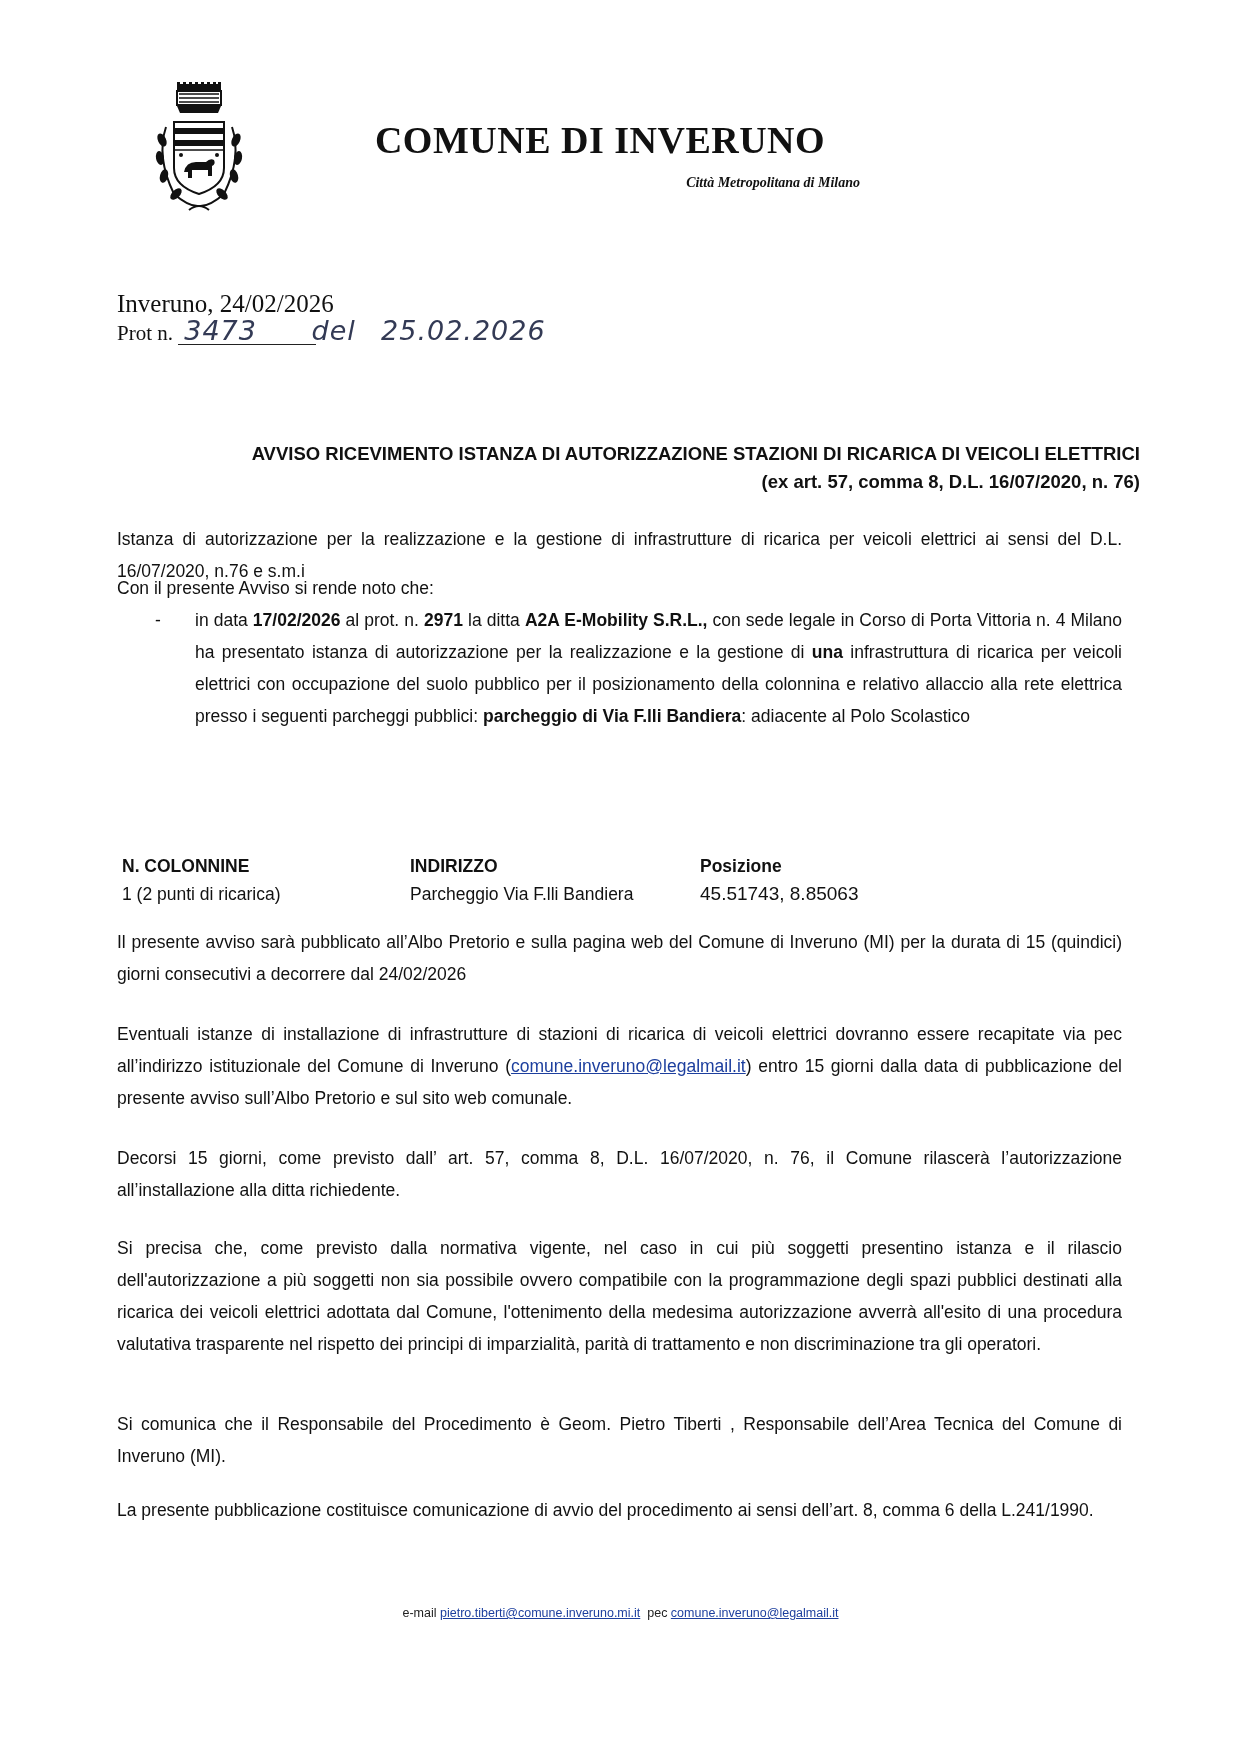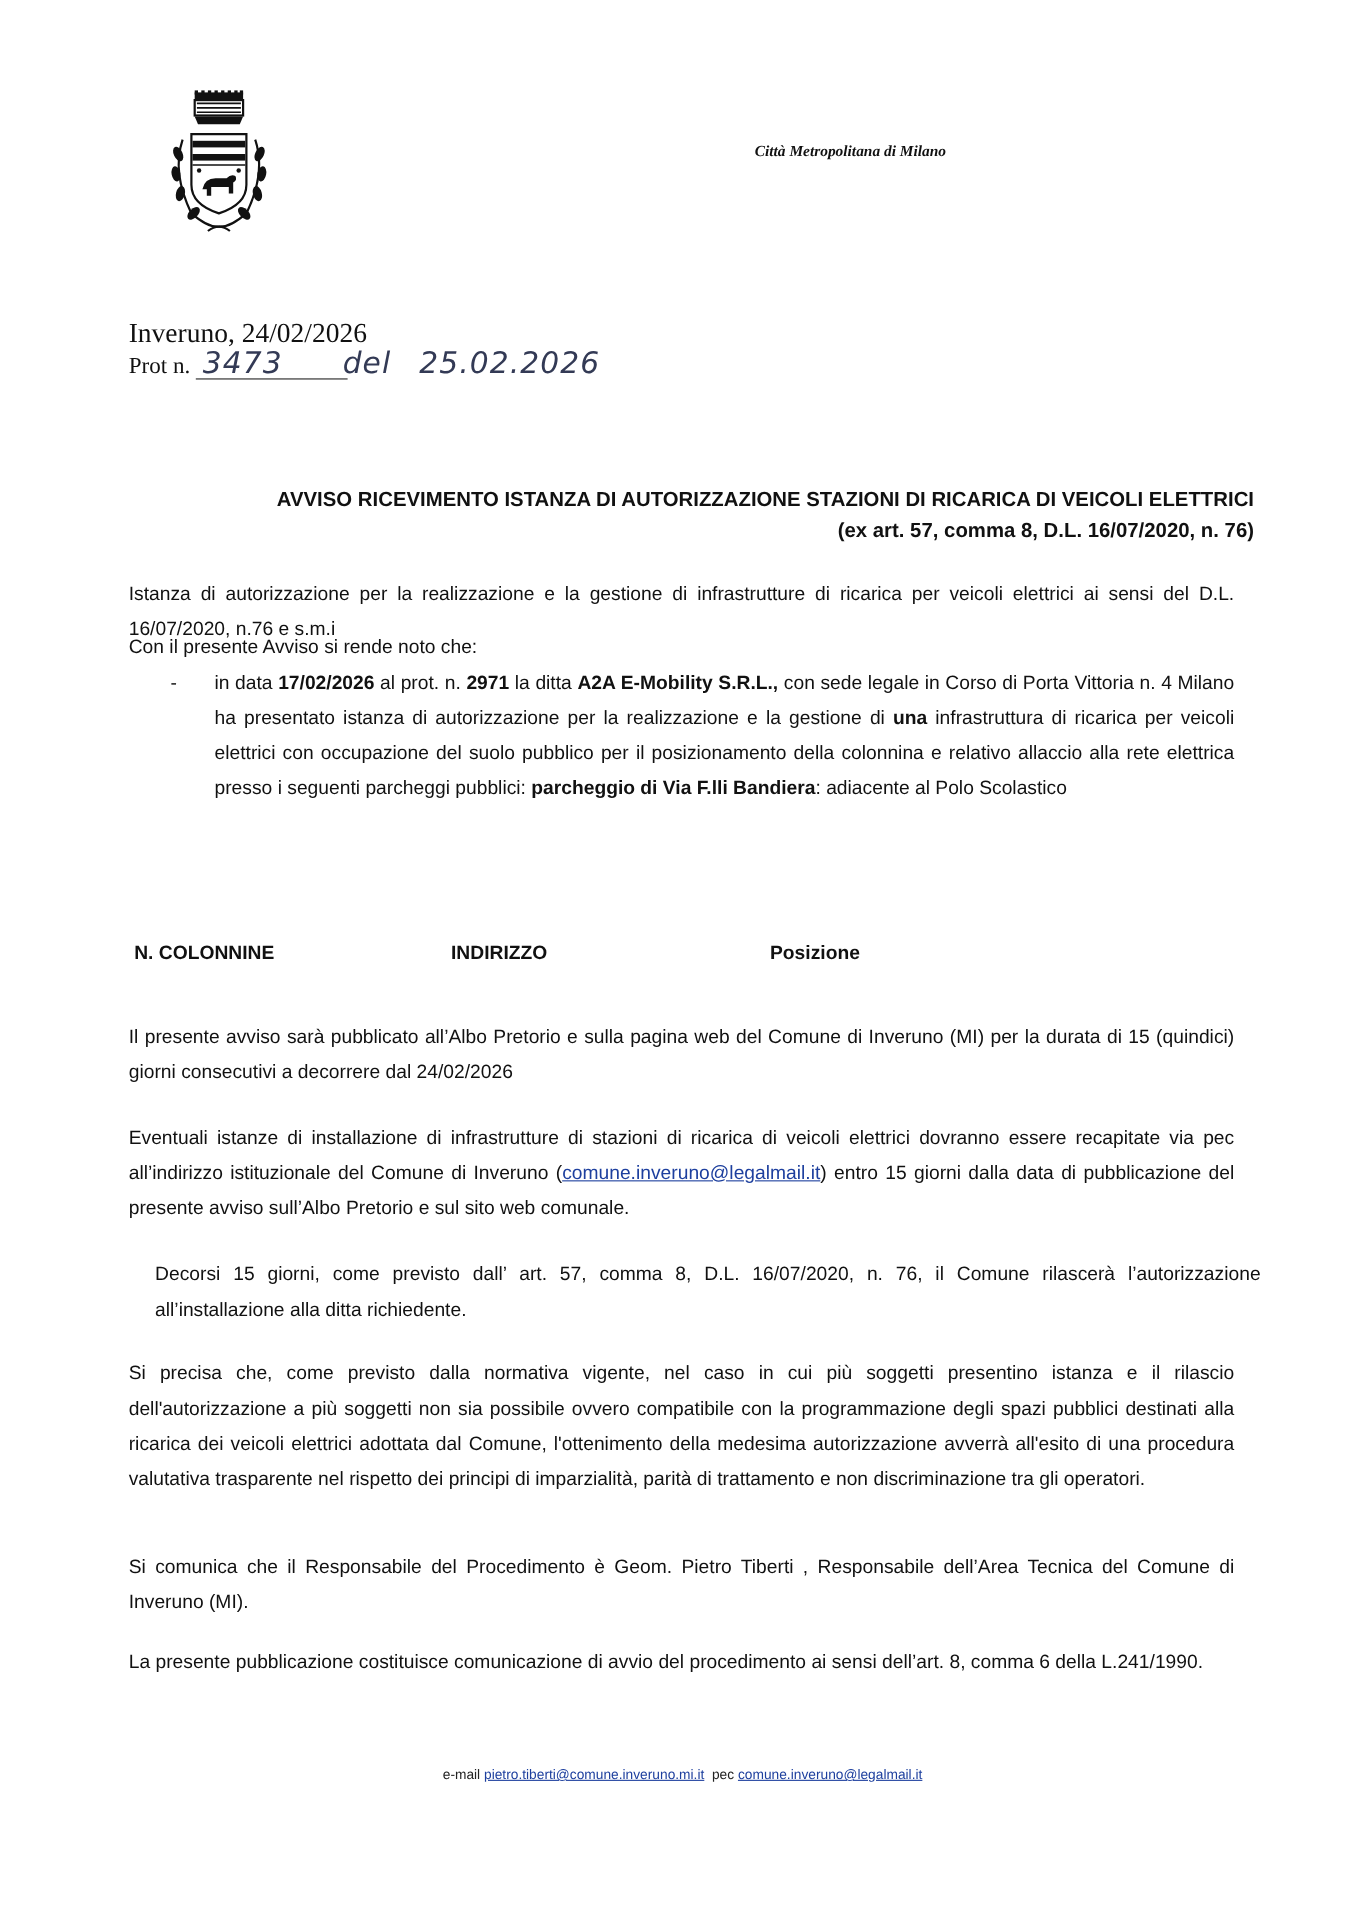--- a/index.html
+++ b/index.html
@@ -79,20 +79,21 @@
     <ellipse cx="32" cy="112" rx="4" ry="7" transform="rotate(45 32 112)"></ellipse>
     <ellipse cx="92" cy="58" rx="4" ry="7" transform="rotate(25 92 58)"></ellipse>
     <ellipse cx="94" cy="76" rx="4" ry="7" transform="rotate(10 94 76)"></ellipse>
     <ellipse cx="90" cy="94" rx="4" ry="7" transform="rotate(-15 90 94)"></ellipse>
     <ellipse cx="78" cy="112" rx="4" ry="7" transform="rotate(-45 78 112)"></ellipse>
   </g>
   <path d="M45 128 Q55 120 65 128" fill="none" stroke="#111" stroke-width="2"></path>
 </svg>
 
 <div class="header-block serif">
+  <div class="h-title">COMUNE DI INVERUNO</div>
   <div class="h-sub1">Città Metropolitana di Milano</div>
 </div>
 
 <div class="place-date serif">Inveruno, 24/02/2026</div>
 <div class="prot serif">
   <span>Prot n.</span>
   <span class="handwritten num">3473</span>
   <span class="handwritten del">del</span>
   <span class="handwritten">25.02.2026</span>
 </div>
@@ -116,31 +117,36 @@
     <span>in data </span><b>17/02/2026</b><span> al prot. n. </span><b>2971</b><span> la ditta </span><b>A2A E-Mobility S.R.L.,</b><span> con sede legale in Corso di Porta Vittoria n. 4 Milano ha presentato istanza di autorizzazione per la realizzazione e la gestione di </span><b>una</b><span> infrastruttura di ricarica per veicoli elettrici con occupazione del suolo pubblico per il posizionamento della colonnina e relativo allaccio alla rete elettrica presso i seguenti parcheggi pubblici: </span><b>parcheggio di Via F.lli Bandiera</b><span>: adiacente al Polo Scolastico</span>
   </div>
 </div>
 
 <div class="table sans">
   <div class="row hdr">
     <div class="c1">N. COLONNINE</div>
     <div class="c2">INDIRIZZO</div>
     <div class="c3">Posizione</div>
   </div>
+  <div class="row">
+    <div class="c1">1 (2 punti di ricarica)</div>
+    <div class="c2">Parcheggio Via F.lli Bandiera</div>
+    <div class="c3 pos">45.51743, 8.85063</div>
+  </div>
 </div>
 
 <div class="para sans" style="top:926px;">
   <p>Il presente avviso sarà pubblicato all’Albo Pretorio e sulla pagina web del Comune di Inveruno (MI) per la durata di 15 (quindici) giorni consecutivi a decorrere dal 24/02/2026</p>
 </div>
 
 <div class="para sans" style="top:1018px;">
   <p><span>Eventuali istanze di installazione di infrastrutture di stazioni di ricarica di veicoli elettrici dovranno essere recapitate via pec all’indirizzo istituzionale del Comune di Inveruno (</span><a class="link">comune.inveruno@legalmail.it</a><span>) entro 15 giorni dalla data di pubblicazione del presente avviso sull’Albo Pretorio e sul sito web comunale.</span></p>
 </div>
 
-<div class="para sans" style="top:1142px;margin-left:24px;">
+<div class="para sans" style="top:1142px;">
   <p>Decorsi 15 giorni, come previsto dall’ art. 57, comma 8, D.L. 16/07/2020, n. 76, il Comune rilascerà l’autorizzazione all’installazione alla ditta richiedente.</p>
 </div>
 
 <div class="para sans" style="top:1232px;">
   <p>Si precisa che, come previsto dalla normativa vigente, nel caso in cui più soggetti presentino istanza e il rilascio dell'autorizzazione a più soggetti non sia possibile ovvero compatibile con la programmazione degli spazi pubblici destinati alla ricarica dei veicoli elettrici adottata dal Comune, l'ottenimento della medesima autorizzazione avverrà all'esito di una procedura valutativa trasparente nel rispetto dei principi di imparzialità, parità di trattamento e non discriminazione tra gli operatori.</p>
 </div>
 
 <div class="para sans" style="top:1408px;">
   <p>Si comunica che il Responsabile del Procedimento è Geom. Pietro Tiberti , Responsabile dell’Area Tecnica del Comune di Inveruno (MI).</p>
 </div>

